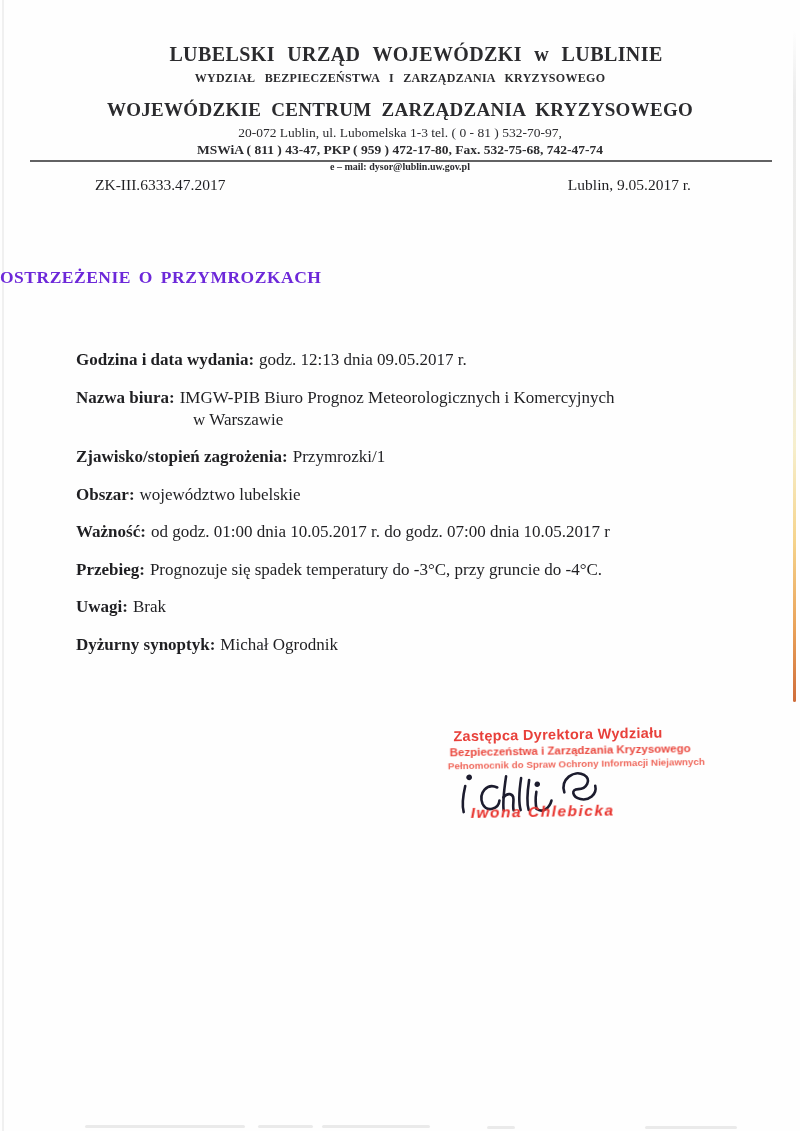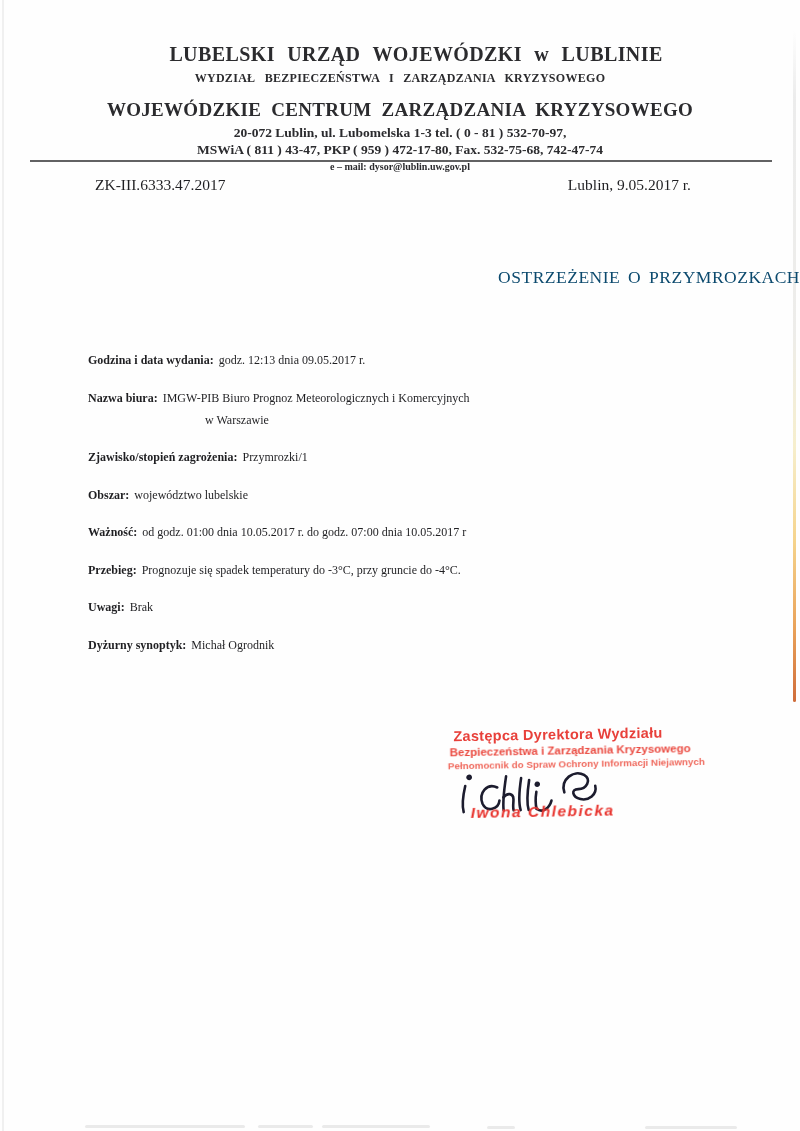--- a/index.html
+++ b/index.html
@@ -30,34 +30,34 @@
   .smudge.s2{left:258px;bottom:3px;width:55px;}
   .smudge.s3{left:322px;bottom:3px;width:108px;}
   .smudge.s4{left:487px;bottom:2px;width:28px;}
   .smudge.s5{left:645px;bottom:2px;width:92px;}
 
   
   .letterhead{position:absolute;top:42px;left:0;width:100%;text-align:center;color:#2b2b2e;}
   .lh1{font-size:20px;font-weight:bold;word-spacing:7px;letter-spacing:.4px;line-height:24px;padding-left:32px;}
   .lh2{font-size:12px;font-weight:bold;word-spacing:6px;letter-spacing:.3px;line-height:22px;margin-top:1px;}
   .lh3{font-size:19px;font-weight:bold;word-spacing:5px;letter-spacing:.3px;line-height:21px;margin-top:10px;}
-  .lh4{font-size:13.5px;font-weight:bold;line-height:16px;margin-top:5px;}
+  .lh4{font-size:13.5px;font-weight:normal;line-height:16px;margin-top:5px;}
   .lh5{font-size:13.5px;font-weight:bold;line-height:16px;margin-top:1px;}
   .lh6{font-size:10px;font-weight:bold;line-height:16px;margin-top:1px;}
   .rule{position:absolute;top:160px;left:30px;right:28px;height:2px;background:rgba(70,70,72,.85);}
 
   
   .ref-row{position:absolute;top:176px;left:95px;right:109px;display:flex;justify-content:space-between;font-size:15.5px;}
 
   
-  .doc-title{position:absolute;top:267px;left:0;width:100%;text-align:right;
-    font-size:17.5px;font-weight:normal;letter-spacing:.5px;word-spacing:3px;color:#0c4a6e;}
+  .doc-title{position:absolute;top:267px;left:0;width:100%;text-align:left;
+    font-size:17.5px;font-weight:bold;letter-spacing:.5px;word-spacing:3px;color:#6d28d9;}
 
   
-  .fields{position:absolute;top:349px;left:88px;right:52px;font-size:12px;line-height:22px;}
+  .fields{position:absolute;top:349px;left:76px;right:52px;font-size:17px;line-height:22px;}
   .row{margin-bottom:15.5px;}
   .row .lbl{font-weight:bold;}
   .row .val{margin-left:5px;}
   .val-line2{display:block;padding-left:117px;}
 
   
   .stamp{position:absolute;left:448px;top:726px;width:270px;height:92px;transform:rotate(-1deg);
     font-family:"Liberation Sans","DejaVu Sans",sans-serif;}
   .st1{position:absolute;top:0;left:6px;font-size:14.5px;font-weight:bold;color:#e8403a;letter-spacing:.3px;white-space:nowrap;}
   .st2{position:absolute;top:18px;left:2px;font-size:11.5px;font-weight:bold;color:#ea4a40;white-space:nowrap;filter:blur(.2px);}

